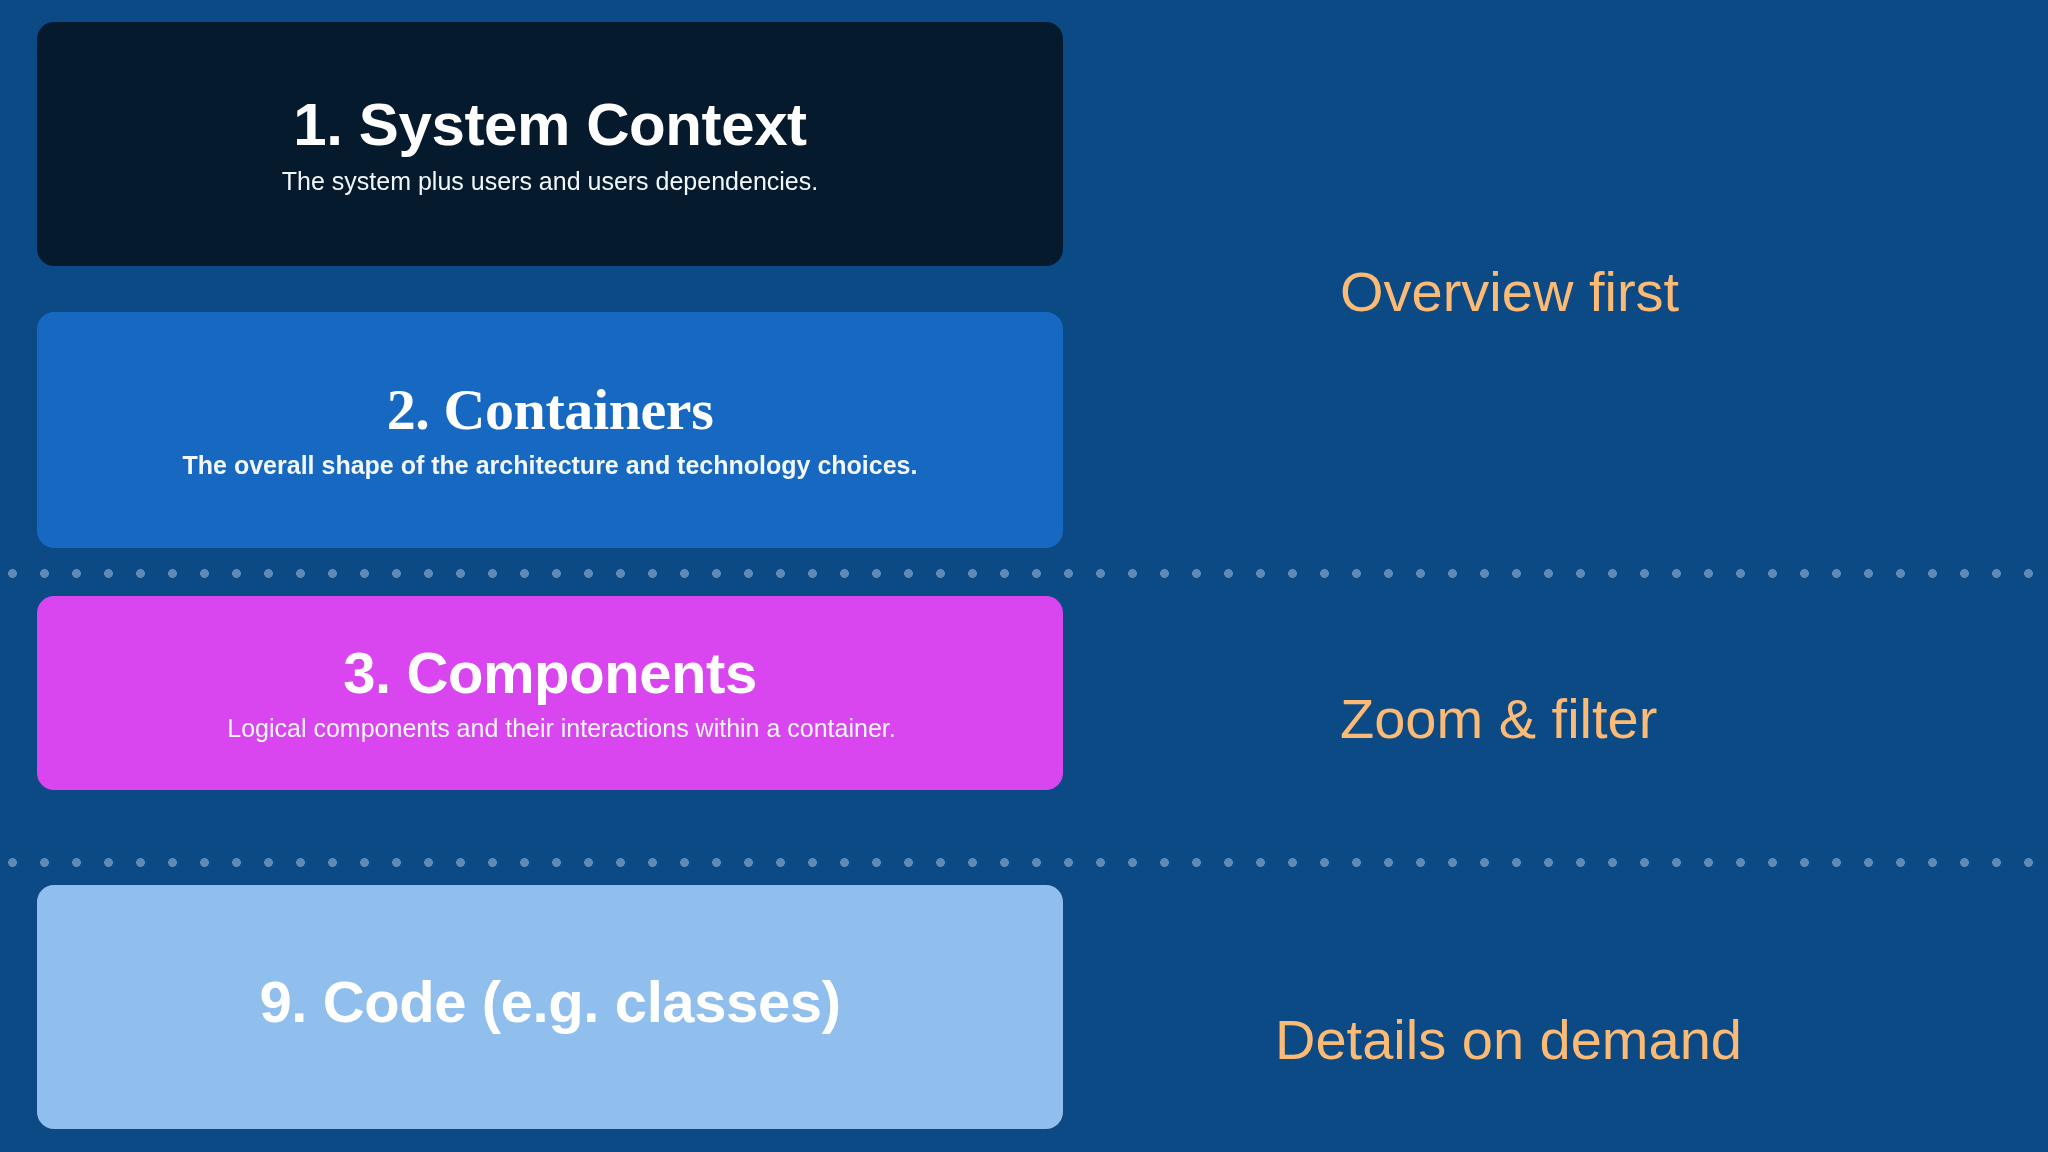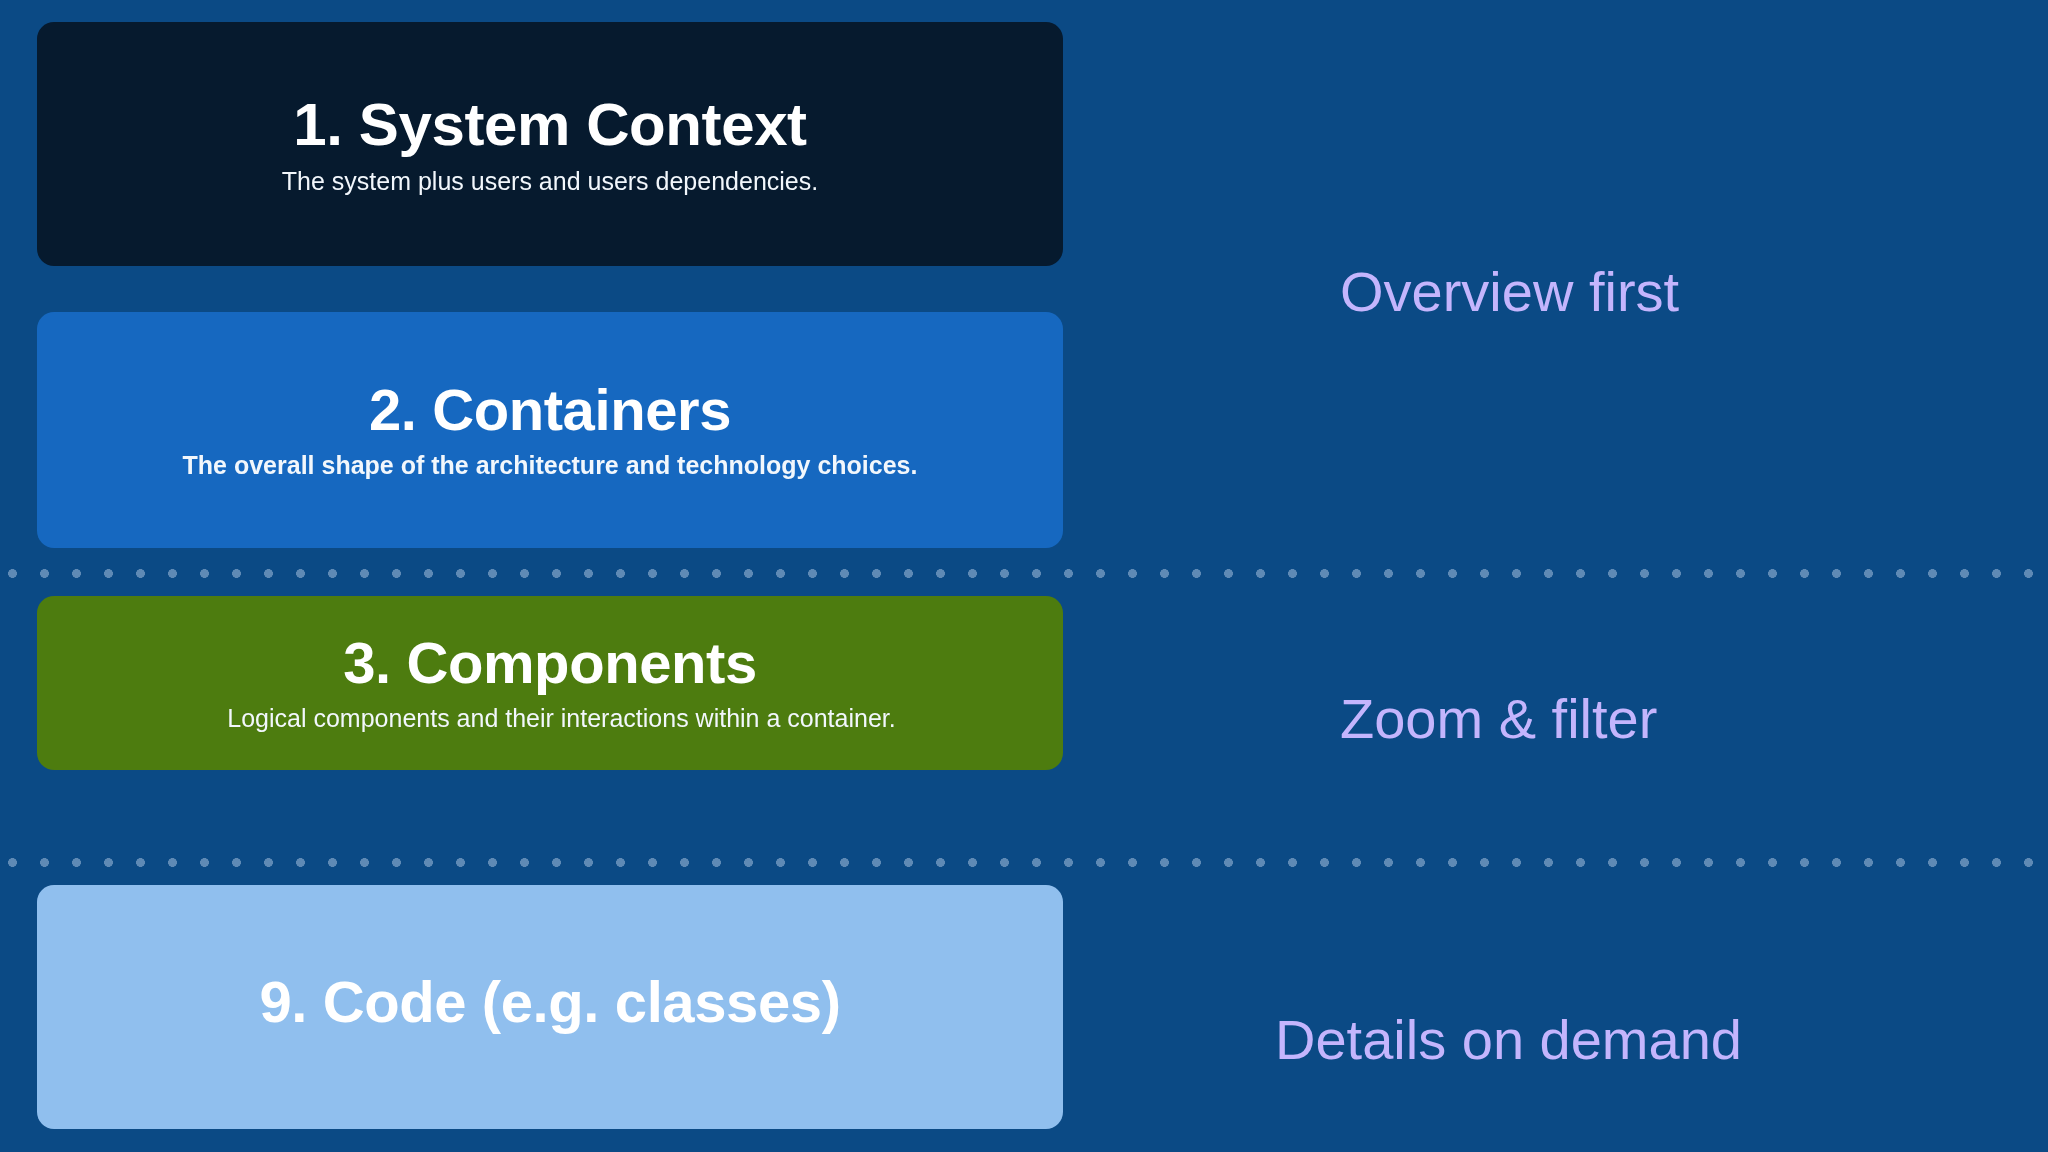--- a/index.html
+++ b/index.html
@@ -73,48 +73,48 @@
   }
   #card-1 .card-title { font-size: 60px; margin-bottom: 10px; }
   #card-1 .card-subtitle { font-size: 25px; }
 
   
   #card-2 {
     top: 312px;
     height: 236px;
     background: #1668c0;
   }
-  #card-2 .card-title { font-size: 58px; margin-bottom: 9px; }
+  #card-2 .card-title { font-size: 58px; margin-bottom: 9px; font-family: Liberation Serif, serif; }
   #card-2 .card-subtitle { font-size: 25px; font-weight: bold; }
 
   
   #card-3 {
     top: 596px;
-    height: 174px;
-    background: #4d7c0f;
+    height: 194px;
+    background: #d946ef;
   }
   #card-3 .card-title { font-size: 58px; margin-bottom: 9px; }
   #card-3 .card-subtitle { font-size: 25px; margin-left: 23px; }
 
   
   #card-4 {
     top: 885px;
     height: 244px;
     background: #90bfee;
   }
   #card-4 .card-title { font-size: 58px; margin-bottom: 9px; }
   #card-4 .card-subtitle { font-size: 25px; }
 
   
   .annotation {
     position: absolute;
     left: 1340px;
     font-size: 56px;
     font-weight: 300;
-    color: #c4b5fd;
+    color: #fdba74;
     white-space: nowrap;
     line-height: 1;
   }
   #annotation-1 { top: 264px; }
   #annotation-2 { top: 691px; }
   #annotation-3 { top: 1012px; left: 1275px; }
 </style>
 </head>
 <body>
 

